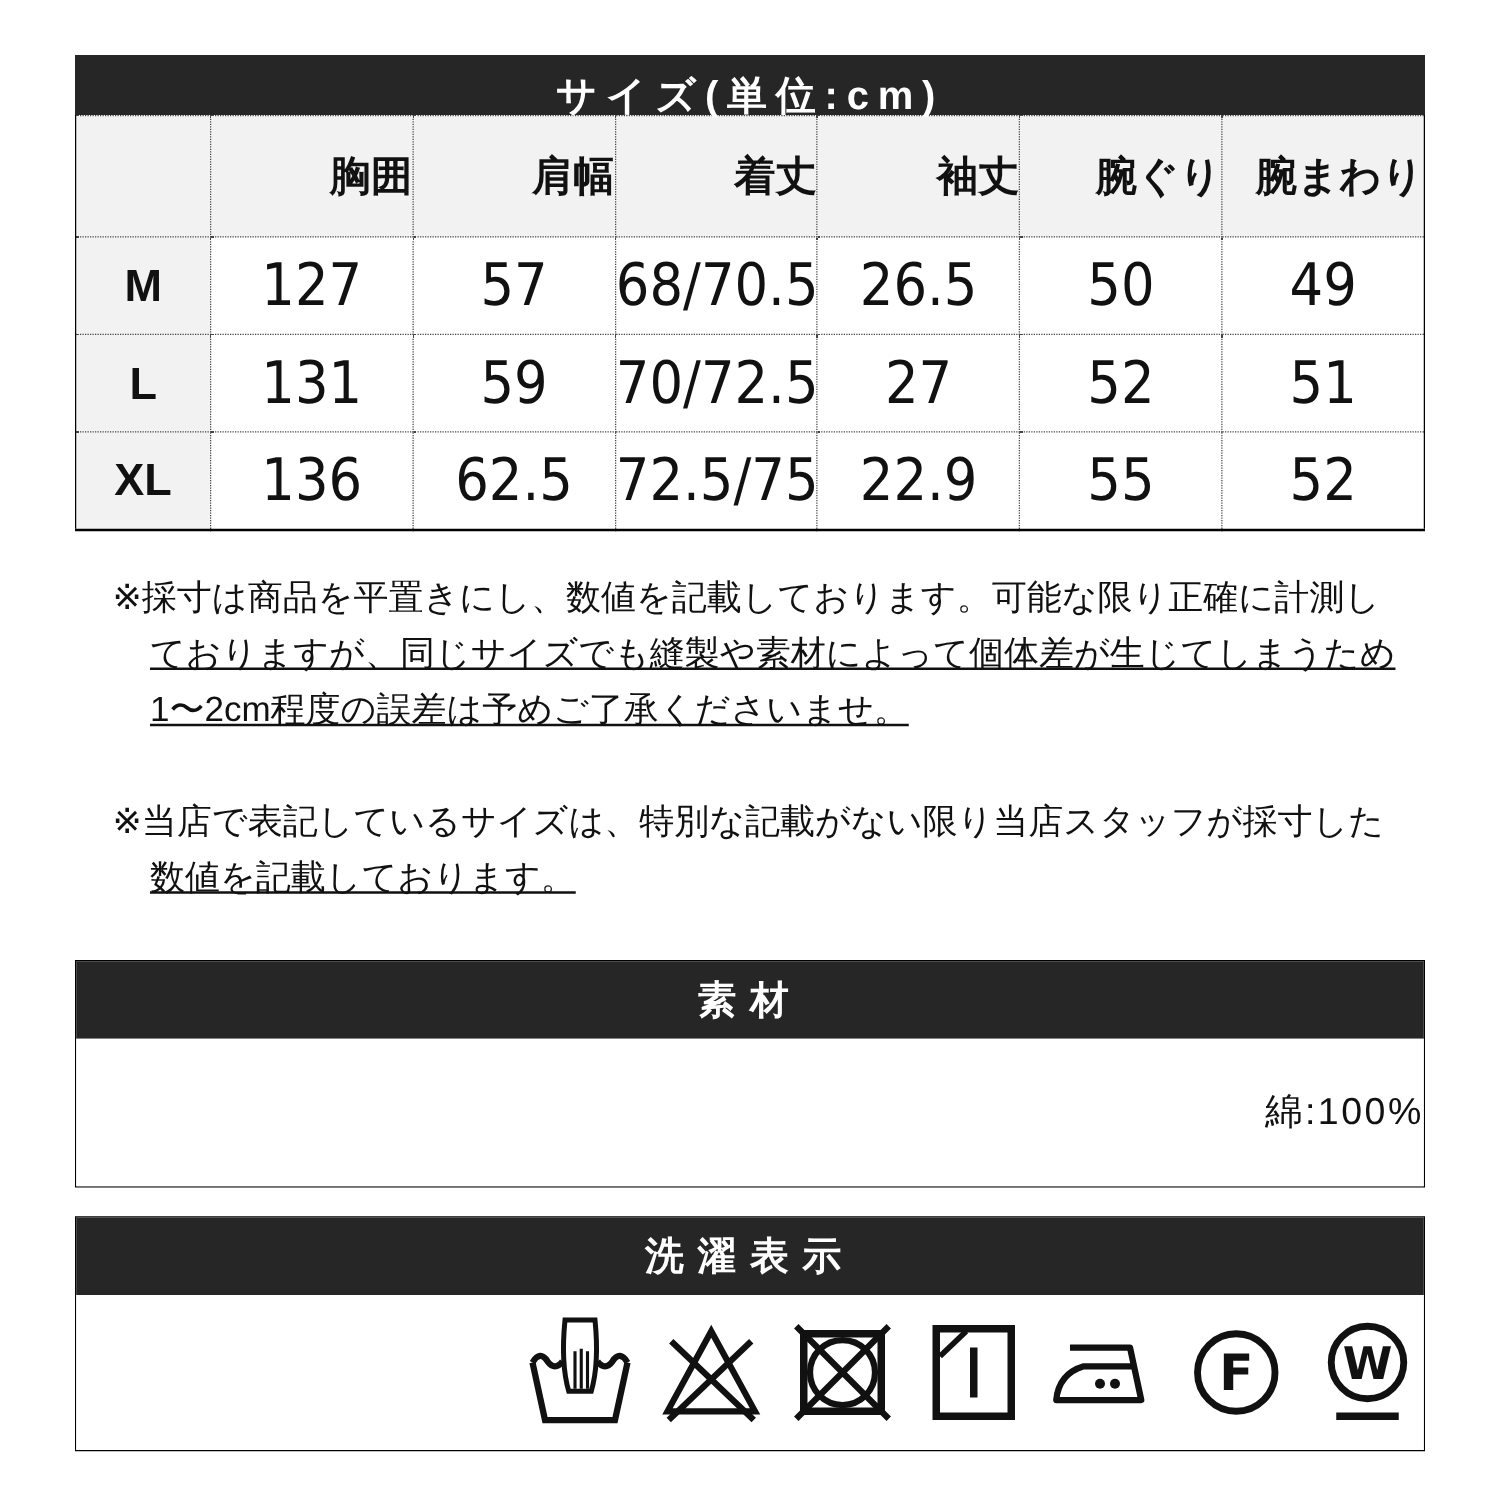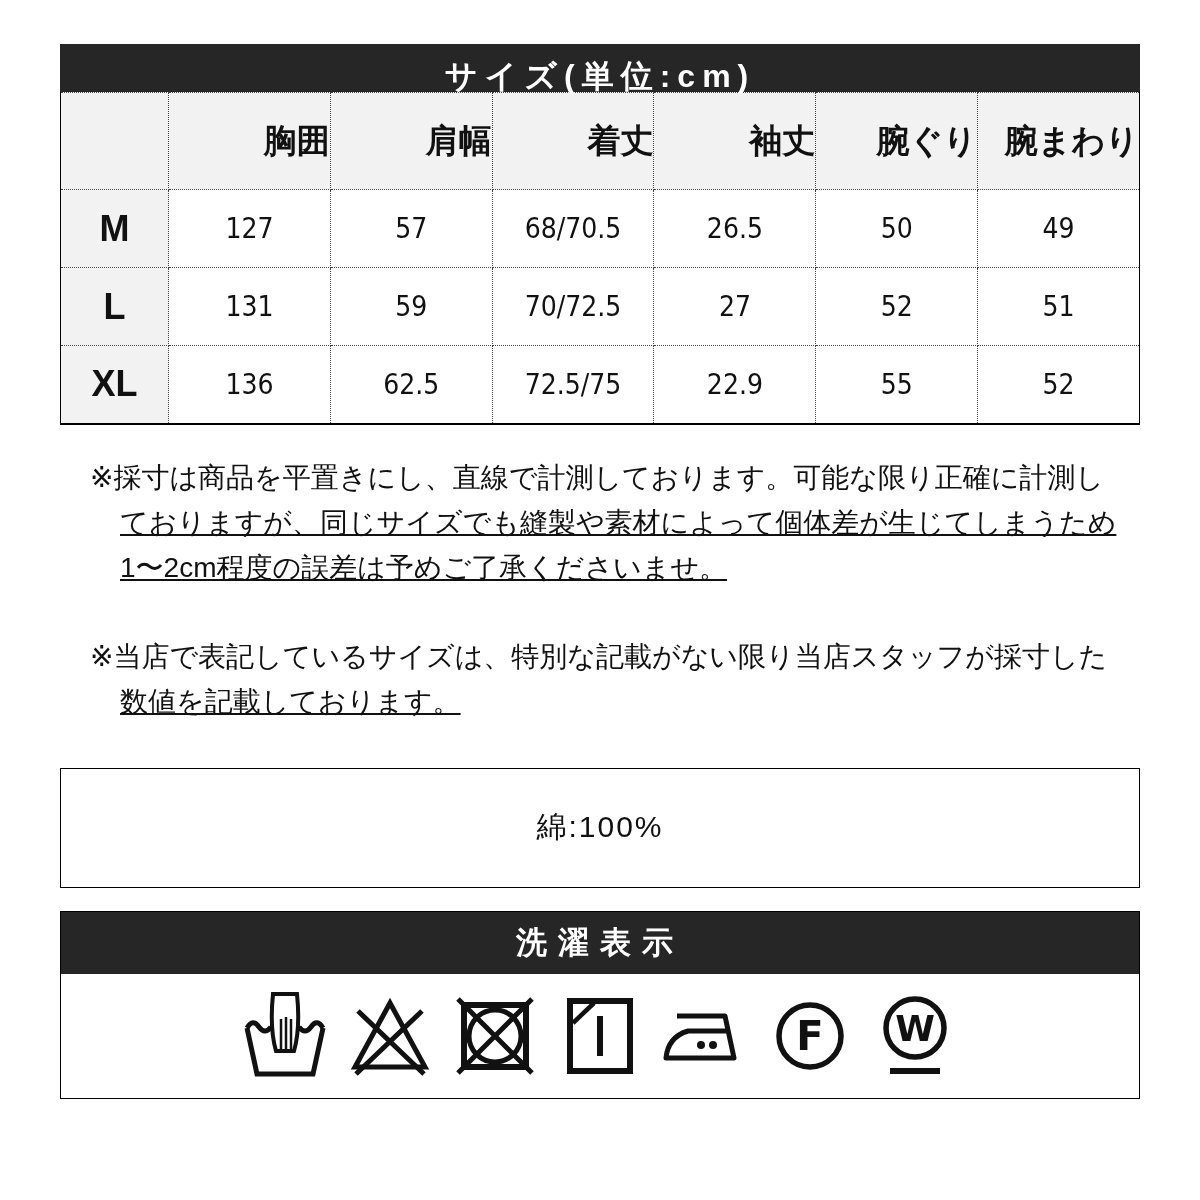--- a/index.html
+++ b/index.html
@@ -30,35 +30,35 @@
     padding:0;
   }
   table.size-table thead th{
     height:96px;background:#f2f2f2;font-size:33px;font-weight:bold;text-align:right;
   }
   table.size-table tbody tr{height:78px;}
   table.size-table tbody th{
     background:#f2f2f2;font-size:36px;font-weight:bold;
   }
   table.size-table td{
-    background:#fff;font-size:28px;font-weight:400;
+    background:#fff;font-size:47px;font-weight:400;
     font-family:"DejaVu Sans",sans-serif;font-stretch:condensed;
   }
 
   
   .notes{margin:30px 0 0 30px;}
   .note{margin:0 0 44px 0;font-size:28px;line-height:45px;color:#111;}
   .note .ln{display:block;}
   .note .ln.cont{padding-left:30px;text-decoration:underline;}
 
   
   .boxed{border:1px solid #000;margin-top:23px;}
   .boxed .bar{height:62px;line-height:62px;font-size:31px;letter-spacing:11px;}
   .box-body{
-    background:#fff;display:flex;align-items:center;justify-content:center;
+    background:#fff;display:flex;align-items:center;justify-content:flex-end;
   }
   .material-body{height:118px;font-size:30px;letter-spacing:2px;}
   .laundry-body{height:124px;gap:15px;}
   .laundry-body .icon{display:flex;align-items:center;justify-content:center;}
   .laundry-body svg{display:block;}
 </style>
 </head>
 <body>
 
 <div class="page">
@@ -115,31 +115,34 @@
           <td>22.9</td>
           <td>55</td>
           <td>52</td>
         </tr>
       </tbody>
     </table>
   </section>
 
   <div class="notes">
     <p class="note">
-      <span class="ln">※採寸は商品を平置きにし、直線で計測しております。可能な限り正確に計測し</span>
+      <span class="ln">※採寸は商品を平置きにし、数値を記載しております。可能な限り正確に計測し</span>
       <span class="ln cont">ておりますが、同じサイズでも縫製や素材によって個体差が生じてしまうため</span>
       <span class="ln cont">1〜2cm程度の誤差は予めご了承くださいませ。</span>
     </p>
     <p class="note">
       <span class="ln">※当店で表記しているサイズは、特別な記載がない限り当店スタッフが採寸した</span>
       <span class="ln cont">数値を記載しております。</span>
     </p>
   </div>
 
   <section class="boxed">
+    <div class="bar">
+      <span>素材</span>
+    </div>
     <div class="box-body material-body">
       <span>綿:100%</span>
     </div>
   </section>
 
   <section class="boxed">
     <div class="bar">
       <span>洗濯表示</span>
     </div>
     <div class="box-body laundry-body">

